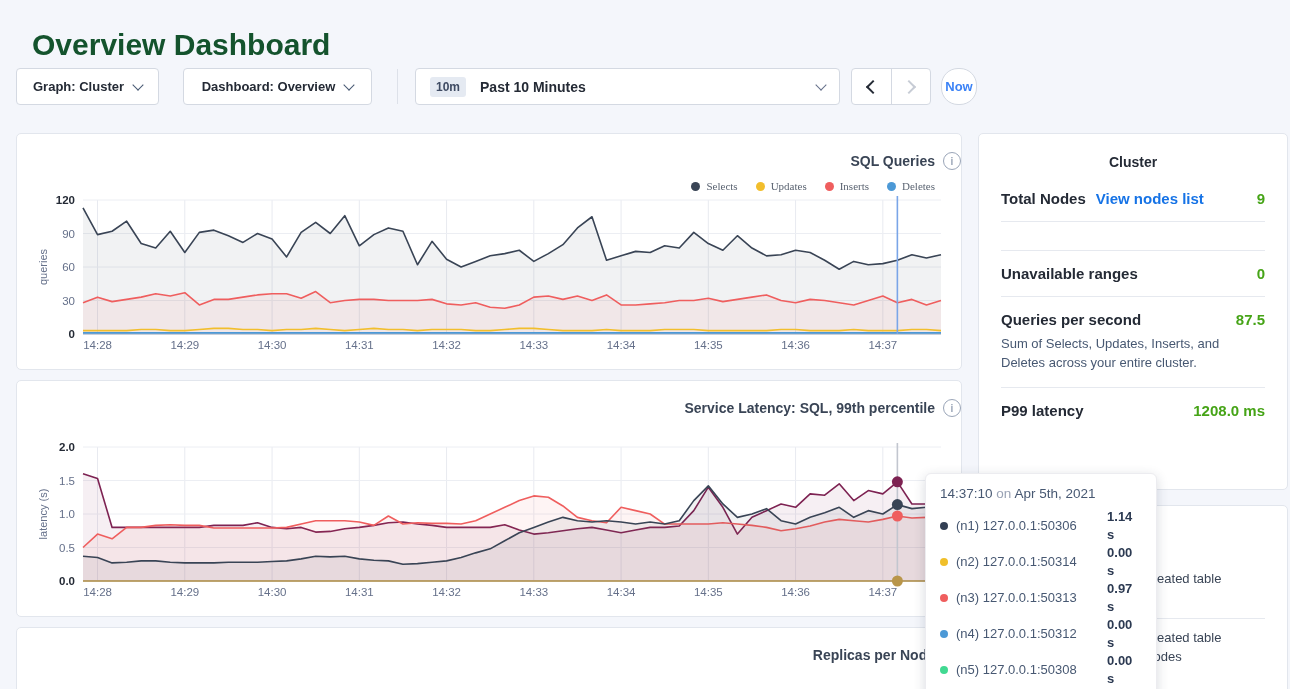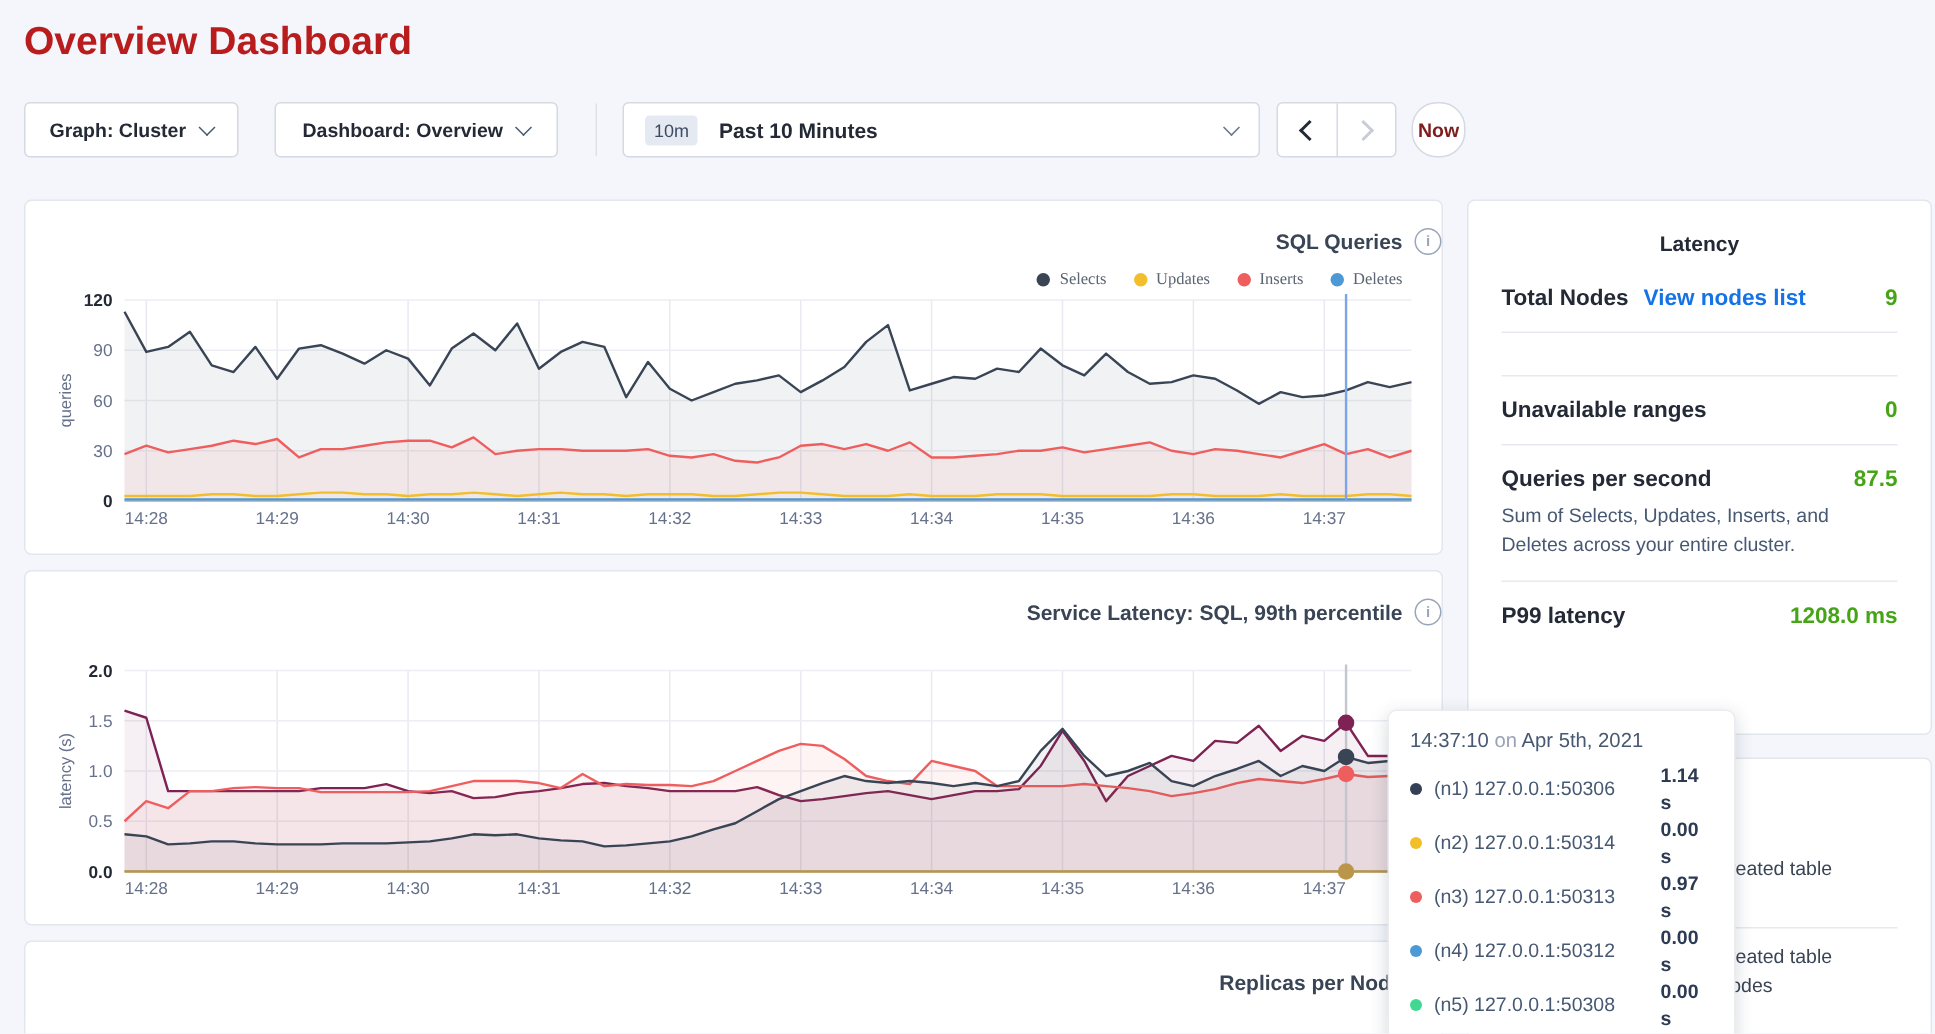--- a/index.html
+++ b/index.html
@@ -1,34 +1,34 @@
 <!DOCTYPE html>
 <html><head>
 <meta charset="utf-8">
 <style>
   html,body{margin:0;padding:0;background:#f4f6fb;}
   .app{position:relative;width:1290px;height:689px;background:#f4f6fb;overflow:hidden;
        font-family:"Liberation Sans",sans-serif;color:#242a35;}
-  .page-title{position:absolute;left:16px;top:12px;font-size:26px;font-weight:600;color:#b91c1c;margin:0;}
+  .page-title{position:absolute;left:16px;top:12px;font-size:30px;font-weight:600;color:#14532d;margin:16px;}
   
   .tbtn{position:absolute;top:68px;height:37px;box-sizing:border-box;background:#fff;border:1px solid #d4d9e2;
         border-radius:4px;display:flex;align-items:center;font-size:13px;font-weight:bold;color:#242a35;
         padding:0 14px;cursor:pointer;}
   .caret{width:7px;height:7px;border-right:1.8px solid #475872;border-bottom:1.8px solid #475872;
          transform:rotate(45deg);margin-left:10px;margin-top:-4px;}
   .vdiv{position:absolute;left:397px;top:69px;width:1px;height:35px;background:#dde1e9;}
-  .badge-10m{background:#e5eaf2;border-radius:3px;padding:3px 6px;font-size:12px;font-weight:normal;color:#3f4b63;margin-right:14px;}
+  .badge-10m{background:#e5eaf2;border-radius:3px;padding:3px 6px;font-size:12px;font-weight:bold;color:#3f4b63;margin-right:14px;}
   .arrow-group{position:absolute;left:851px;top:68px;height:37px;width:80px;box-sizing:border-box;background:#fff;
         border:1px solid #d4d9e2;border-radius:4px;display:flex;}
   .arrow-cell{flex:1;display:flex;align-items:center;justify-content:center;cursor:pointer;}
   .arrow-cell+.arrow-cell{border-left:1px solid #d4d9e2;}
   .arr{width:8px;height:8px;border-left:2.4px solid #242a35;border-bottom:2.4px solid #242a35;}
   .arr.left{transform:rotate(45deg);margin-left:3px;}
   .arr.right{transform:rotate(-135deg);border-color:#c7ccd5;margin-right:3px;}
-  .now-btn{left:941px;width:36px;justify-content:center;color:#7f1d1d;cursor:default;border-radius:17px;}
+  .now-btn{left:941px;width:36px;justify-content:center;color:#3b82f6;cursor:default;border-radius:17px;}
   
   .card{position:absolute;background:#fff;border:1px solid #e2e6ed;border-radius:5px;box-sizing:border-box;}
   .chart-head{display:flex;align-items:center;justify-content:flex-end;gap:8px;padding-top:18px;
               font-size:14px;font-weight:bold;color:#394455;}
   .info{width:16px;height:16px;border:1.5px solid #9aa5b8;border-radius:50%;color:#9aa5b8;font-size:10px;
         display:inline-flex;align-items:center;justify-content:center;font-weight:bold;flex:none;}
   .legend{position:absolute;right:26px;top:46px;display:flex;gap:18px;}
   .legend-item{display:flex;align-items:center;gap:6px;font-size:11px;color:#5b6472;font-family:Liberation Serif, serif;}
   .ldot{width:9px;height:9px;border-radius:50%;flex:none;}
   svg.chart{position:absolute;left:16px;top:55px;overflow:visible;}
@@ -207,21 +207,21 @@
   </div>
 
   <div class="card" style="left:16px;top:627px;width:946px;height:130px;">
     <div class="chart-head">
       <span>Replicas per Node</span>
       <span class="info">i</span>
     </div>
   </div>
 
   <div class="card" style="left:978px;top:133px;width:310px;height:357px;">
-    <div class="summary-title">Latency</div>
+    <div class="summary-title">Cluster</div>
     <div class="sum-rows" id="summary-rows">
         <div class="sum-row">
           <div class="sum-line">
             <span class="sum-label">Total Nodes</span>
             <span class="sum-link">View nodes list</span>
             <span class="sum-value">9</span>
           </div>
         </div>
         <div class="sum-row">
         </div>

